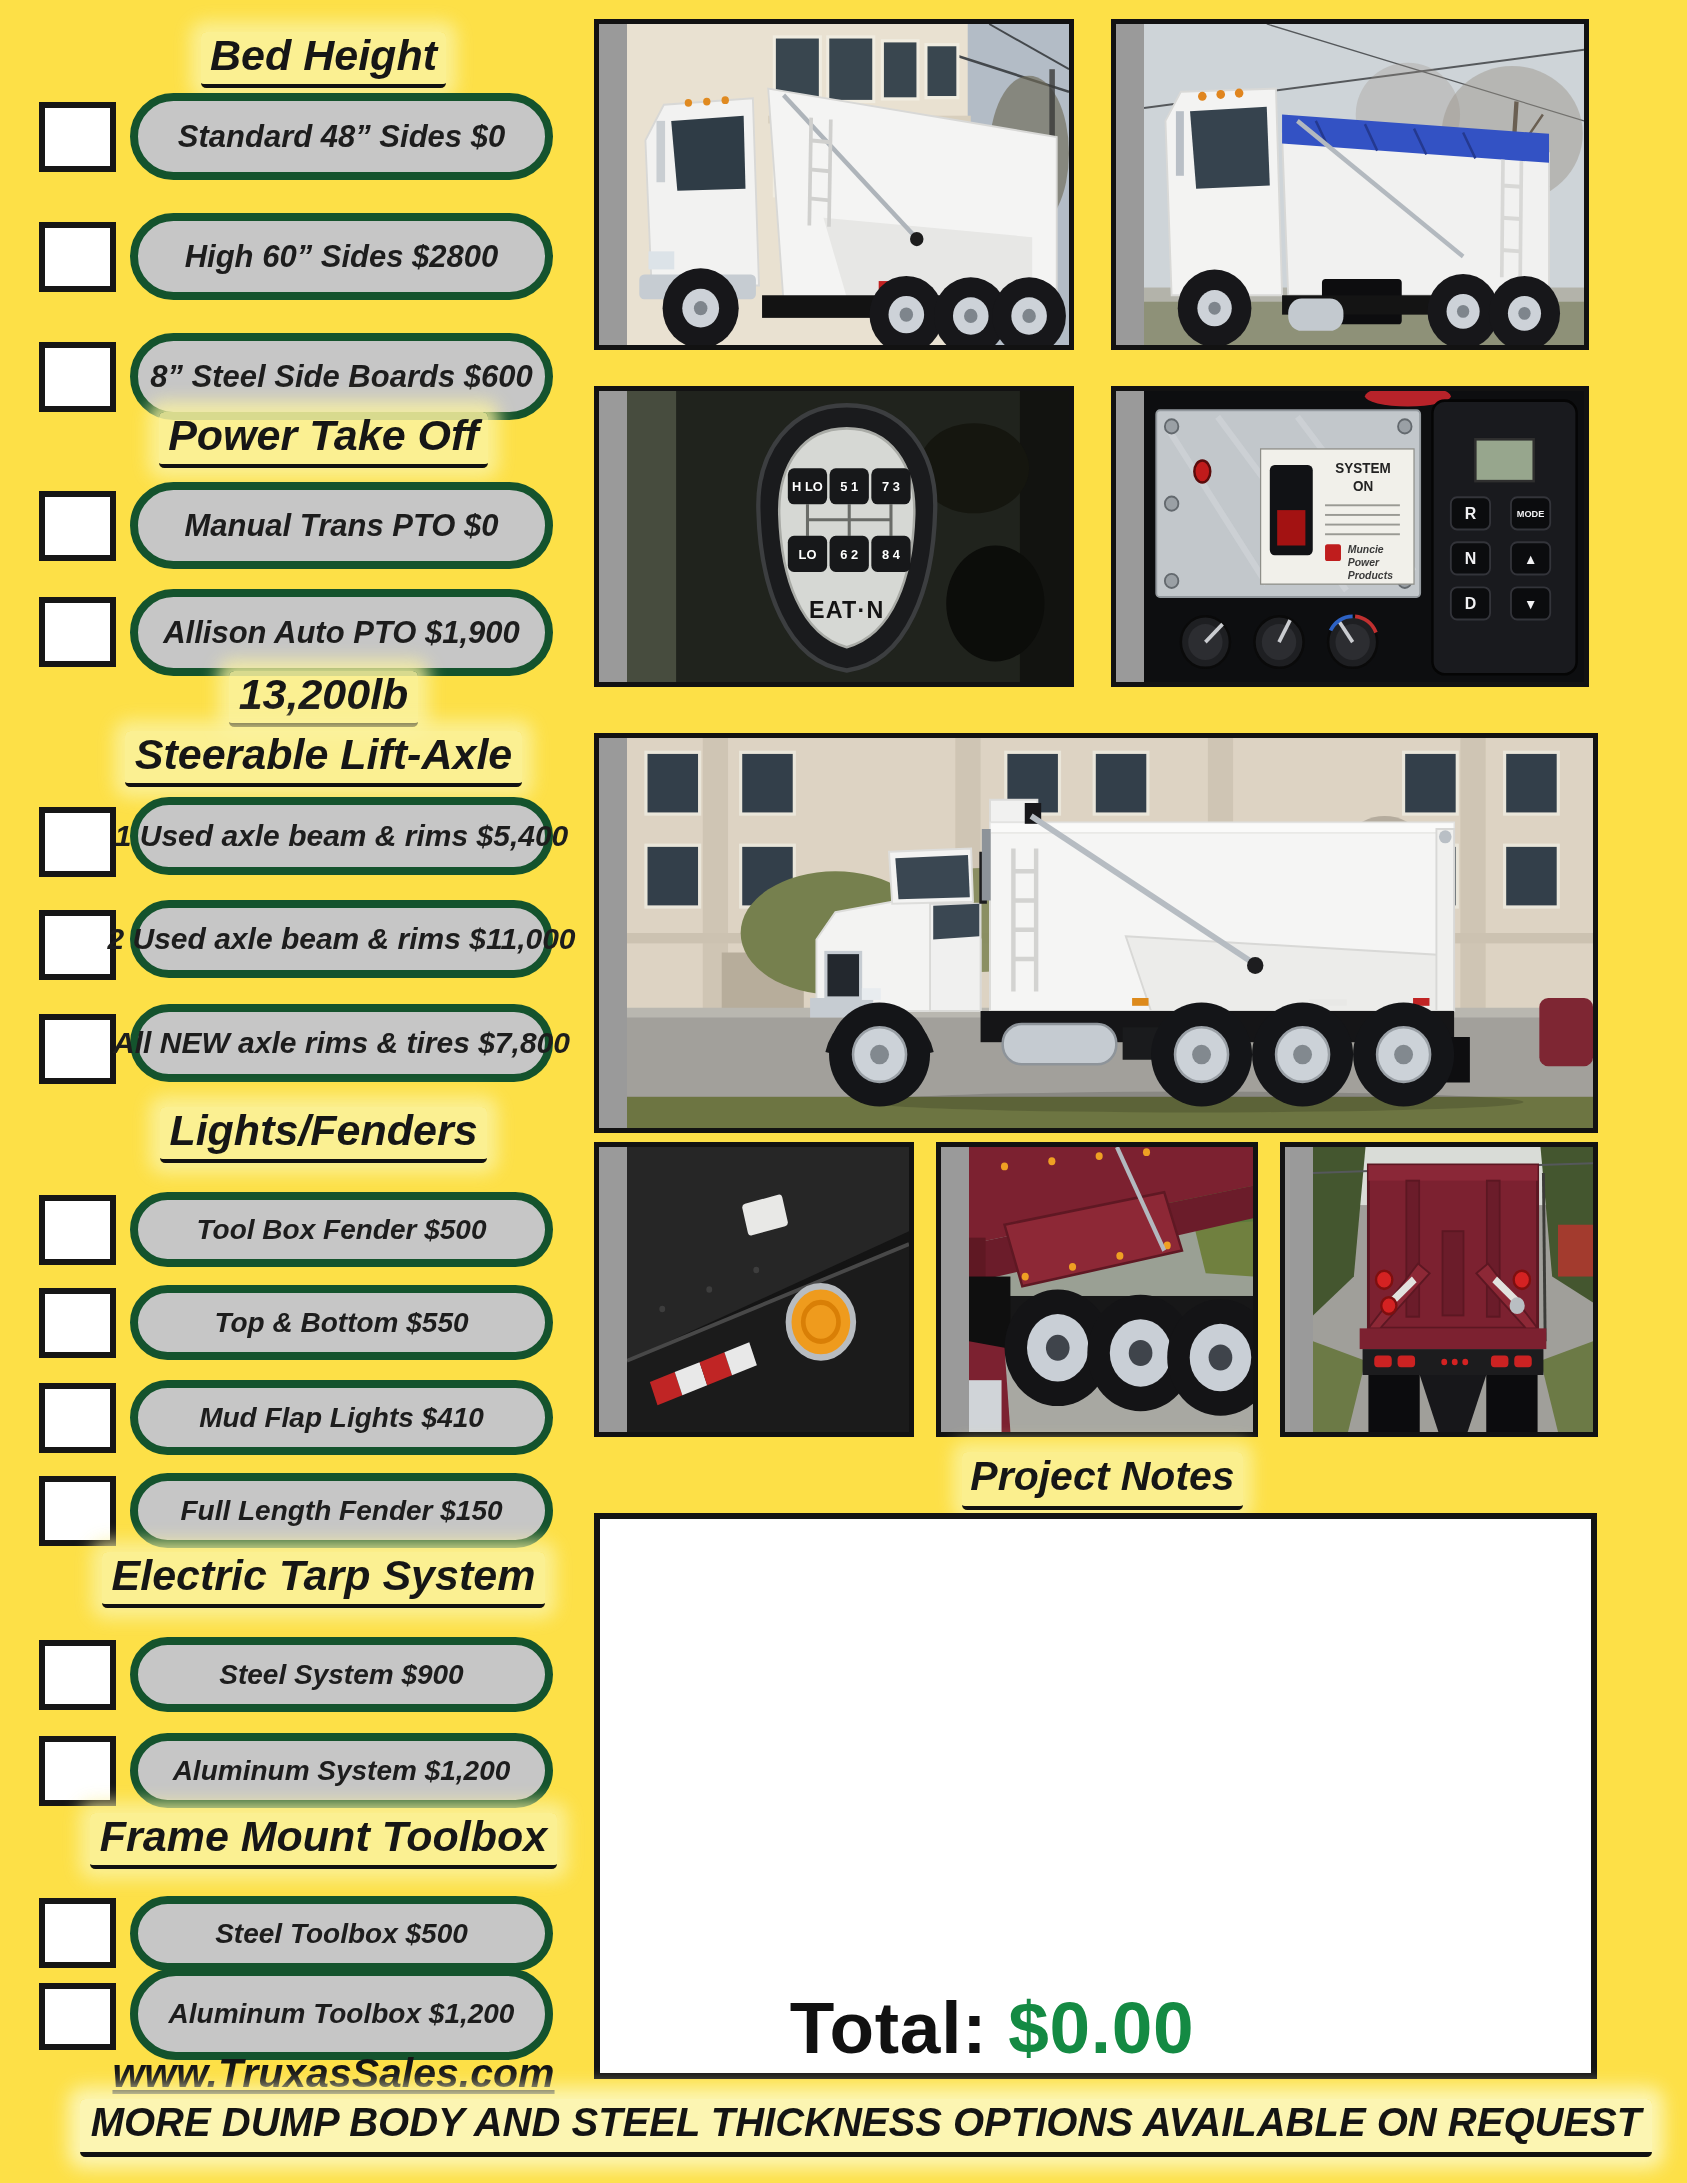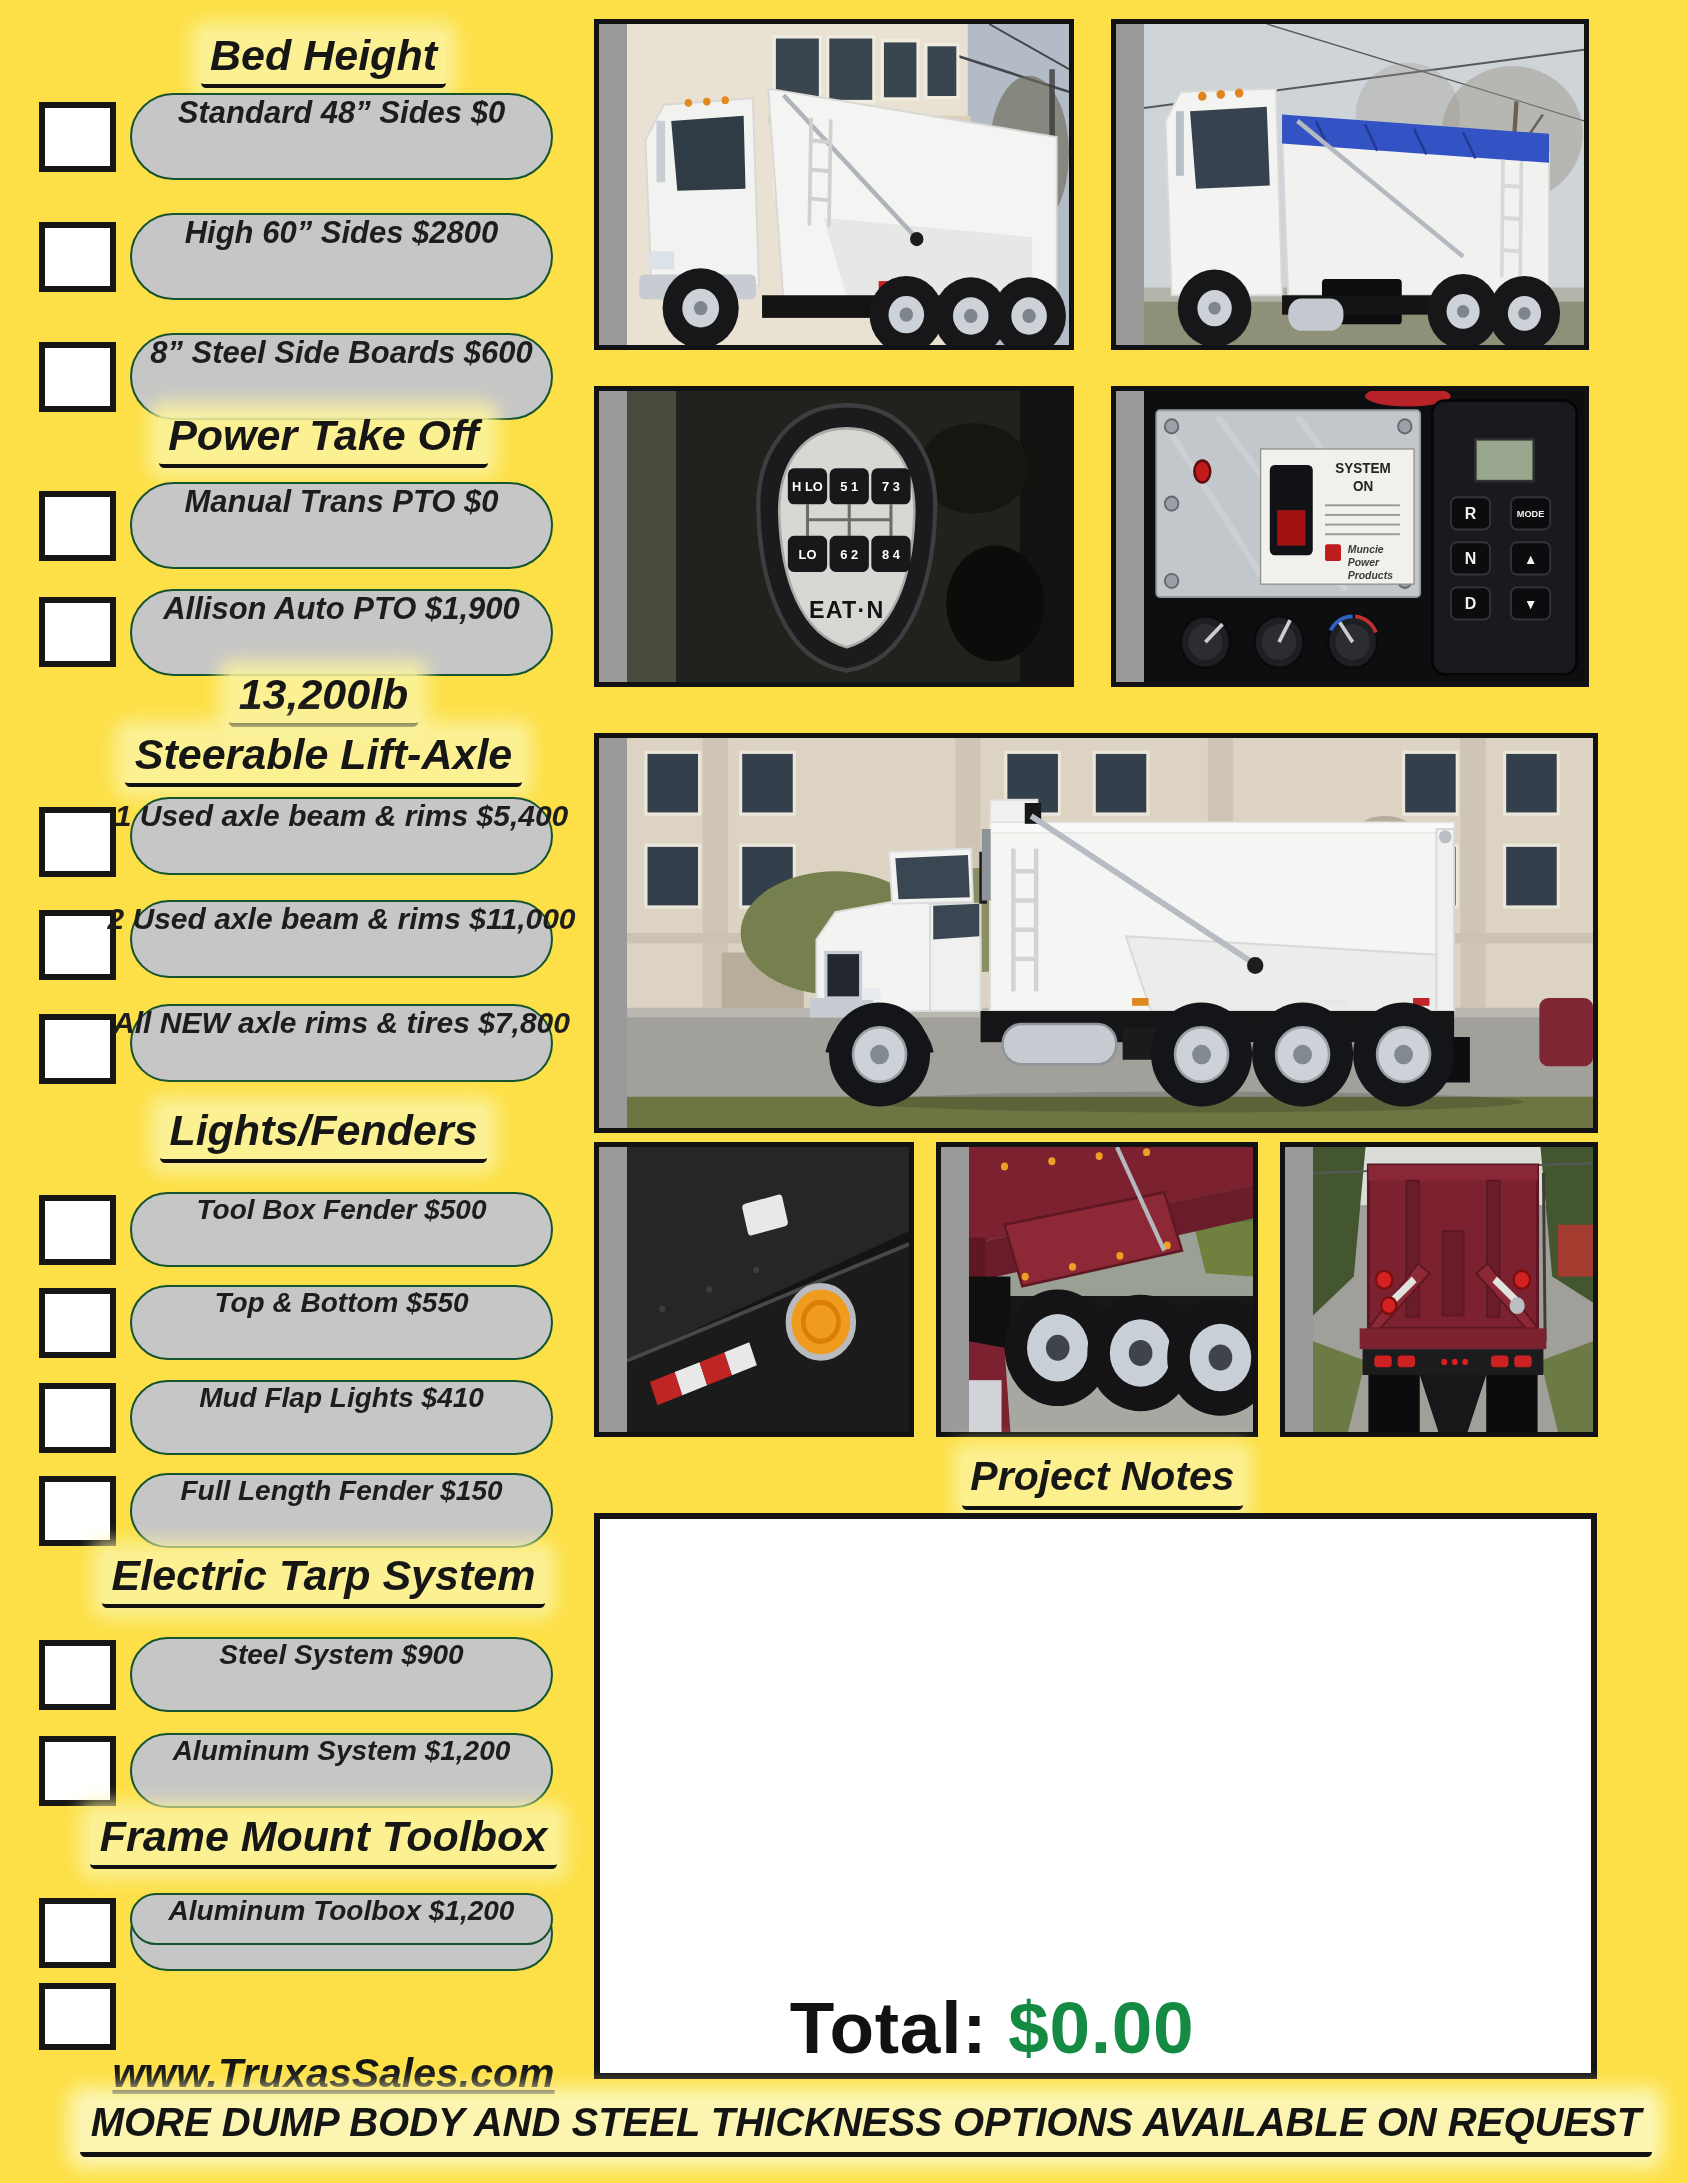--- a/index.html
+++ b/index.html
@@ -6,22 +6,22 @@
   #page{position:relative;width:1687px;height:2183px;background:#fde047;overflow:hidden;
         font-family:"Liberation Sans",sans-serif;}
   
   .heading{position:absolute;left:57px;width:533px;text-align:center;
            font-style:italic;font-weight:bold;font-size:43px;line-height:1.05;color:#161616;
            white-space:nowrap;}
   .heading .hl{display:inline-block;padding:1.3px 9.3px 5.3px;border-bottom:4.7px solid #111;
            background:rgba(250,242,160,0.85);box-shadow:0 0 17.3px 10.7px rgba(250,242,160,0.85);
            border-radius:5.3px;}
   .pill{position:absolute;left:130px;width:423px;box-sizing:border-box;
-        background:#c6c6c6;border:2px solid #14532d;border-radius:665px;
-        display:flex;align-items:flex-start;justify-content:center;
+        background:#c6c6c6;border:8px solid #14532d;border-radius:665px;
+        display:flex;align-items:center;justify-content:center;
         font-style:italic;font-weight:bold;color:#1d1d1d;white-space:nowrap;}
   .pill.tall{height:87px;font-size:31px;}
   .pill.mid{height:78px;font-size:30px;}
   .pill.short{height:75px;font-size:28px;}
   .checkbox{position:absolute;left:39px;width:77px;height:70px;box-sizing:border-box;
         background:#ffffff;border:6px solid #161616;}
   
   .photo{position:absolute;border:5.3px solid #121212;box-sizing:border-box;background:#9a9a9a;overflow:hidden;padding-left:28px;}
   .photo svg{display:block;width:100%;height:100%;}
   .notes-box{position:absolute;left:594px;top:1513px;width:1003px;height:566px;
@@ -113,21 +113,21 @@
   <div class="pill short" style="top:1733px">
       <span>Aluminum System $1,200</span>
     </div>
 
   <div class="heading" style="top:1813px"><span class="hl">Frame Mount Toolbox</span></div>
   <div class="checkbox" style="top:1898px"></div>
   <div class="pill short" style="top:1896px">
       <span>Steel Toolbox $500</span>
     </div>
   <div class="checkbox" style="top:1983px;height:67px"></div>
-  <div class="pill short" style="top:1893px;height:52px">
+  <div class="pill short" style="top:1968px;height:92px">
       <span>Aluminum Toolbox $1,200</span>
     </div>
 
   <figure class="photo" style="left:594px;top:18.6px;width:480px;height:331px;margin:0">
     <svg viewBox="0 0 720 497" preserveAspectRatio="none">
       <rect x="0" y="0" width="720" height="497" fill="#e9e1d1"></rect>
       <rect x="555" y="0" width="165" height="497" fill="#b3bcc6"></rect>
       <path d="M540,50 L720,105" stroke="#44484c" stroke-width="4" fill="none"></path>
       <path d="M590,0 L720,70" stroke="#44484c" stroke-width="3" fill="none"></path>
       <ellipse cx="655" cy="200" rx="65" ry="120" fill="#6f6a58" opacity="0.65"></ellipse>

